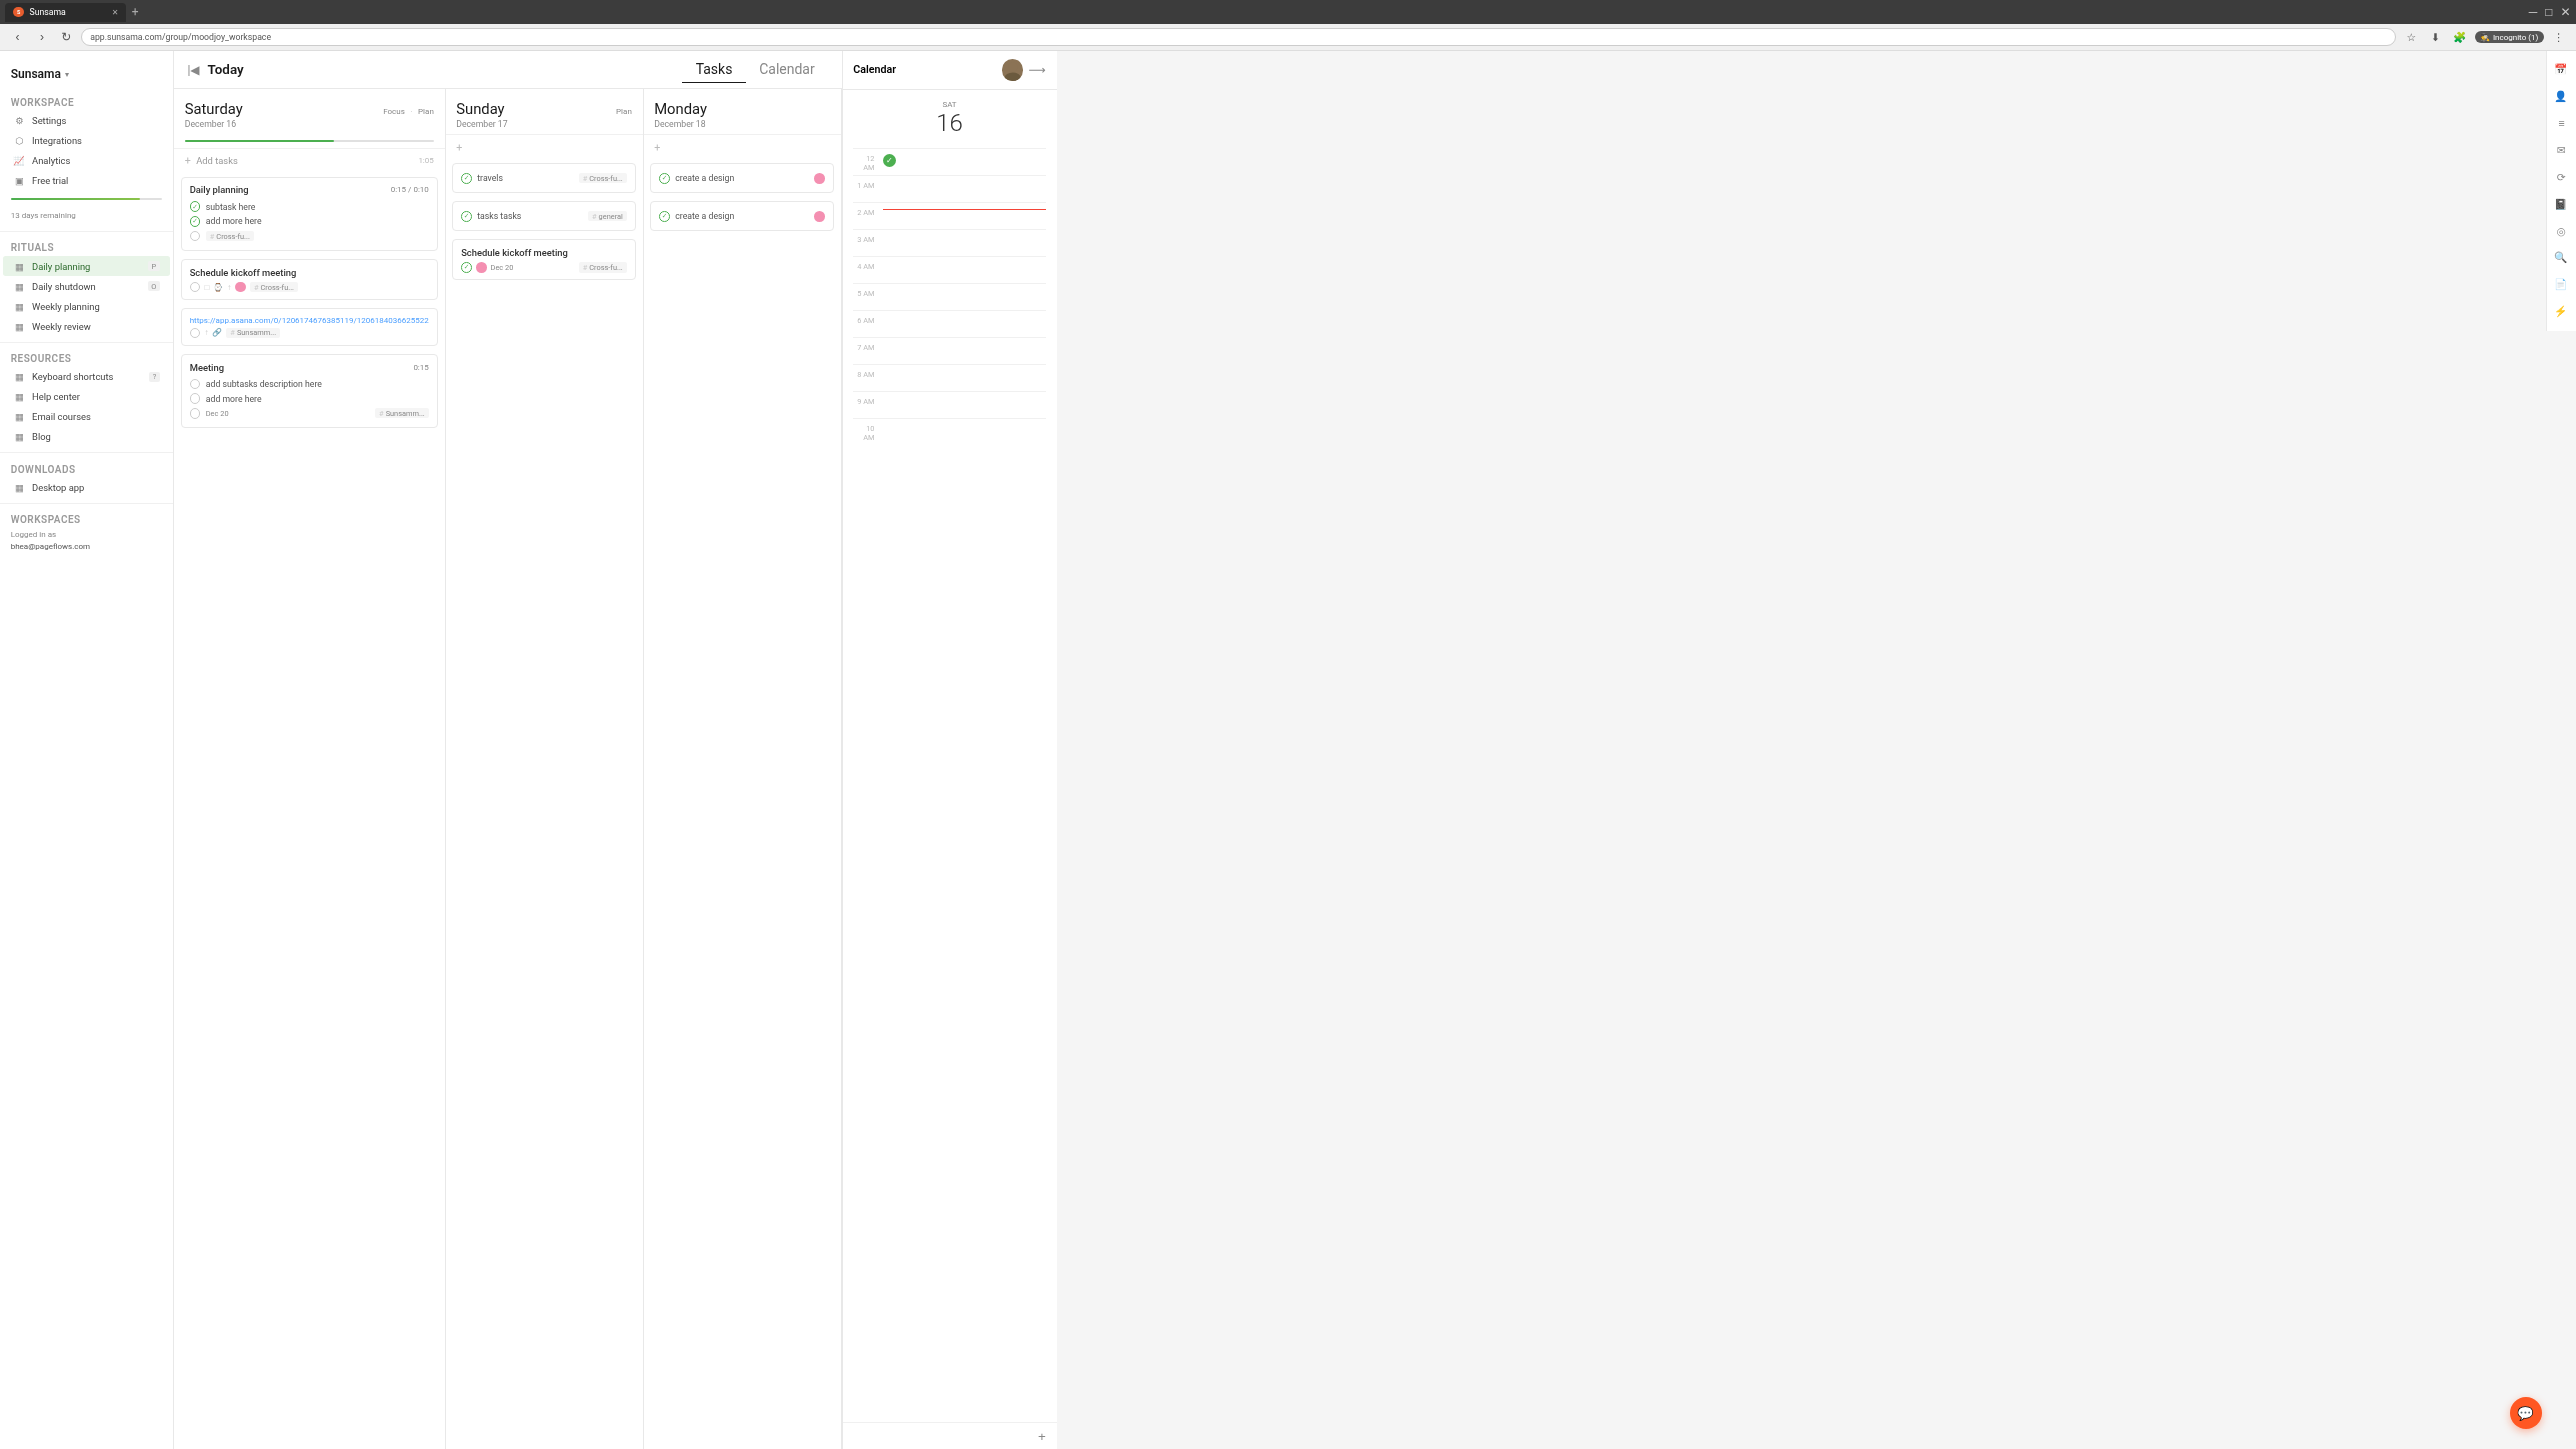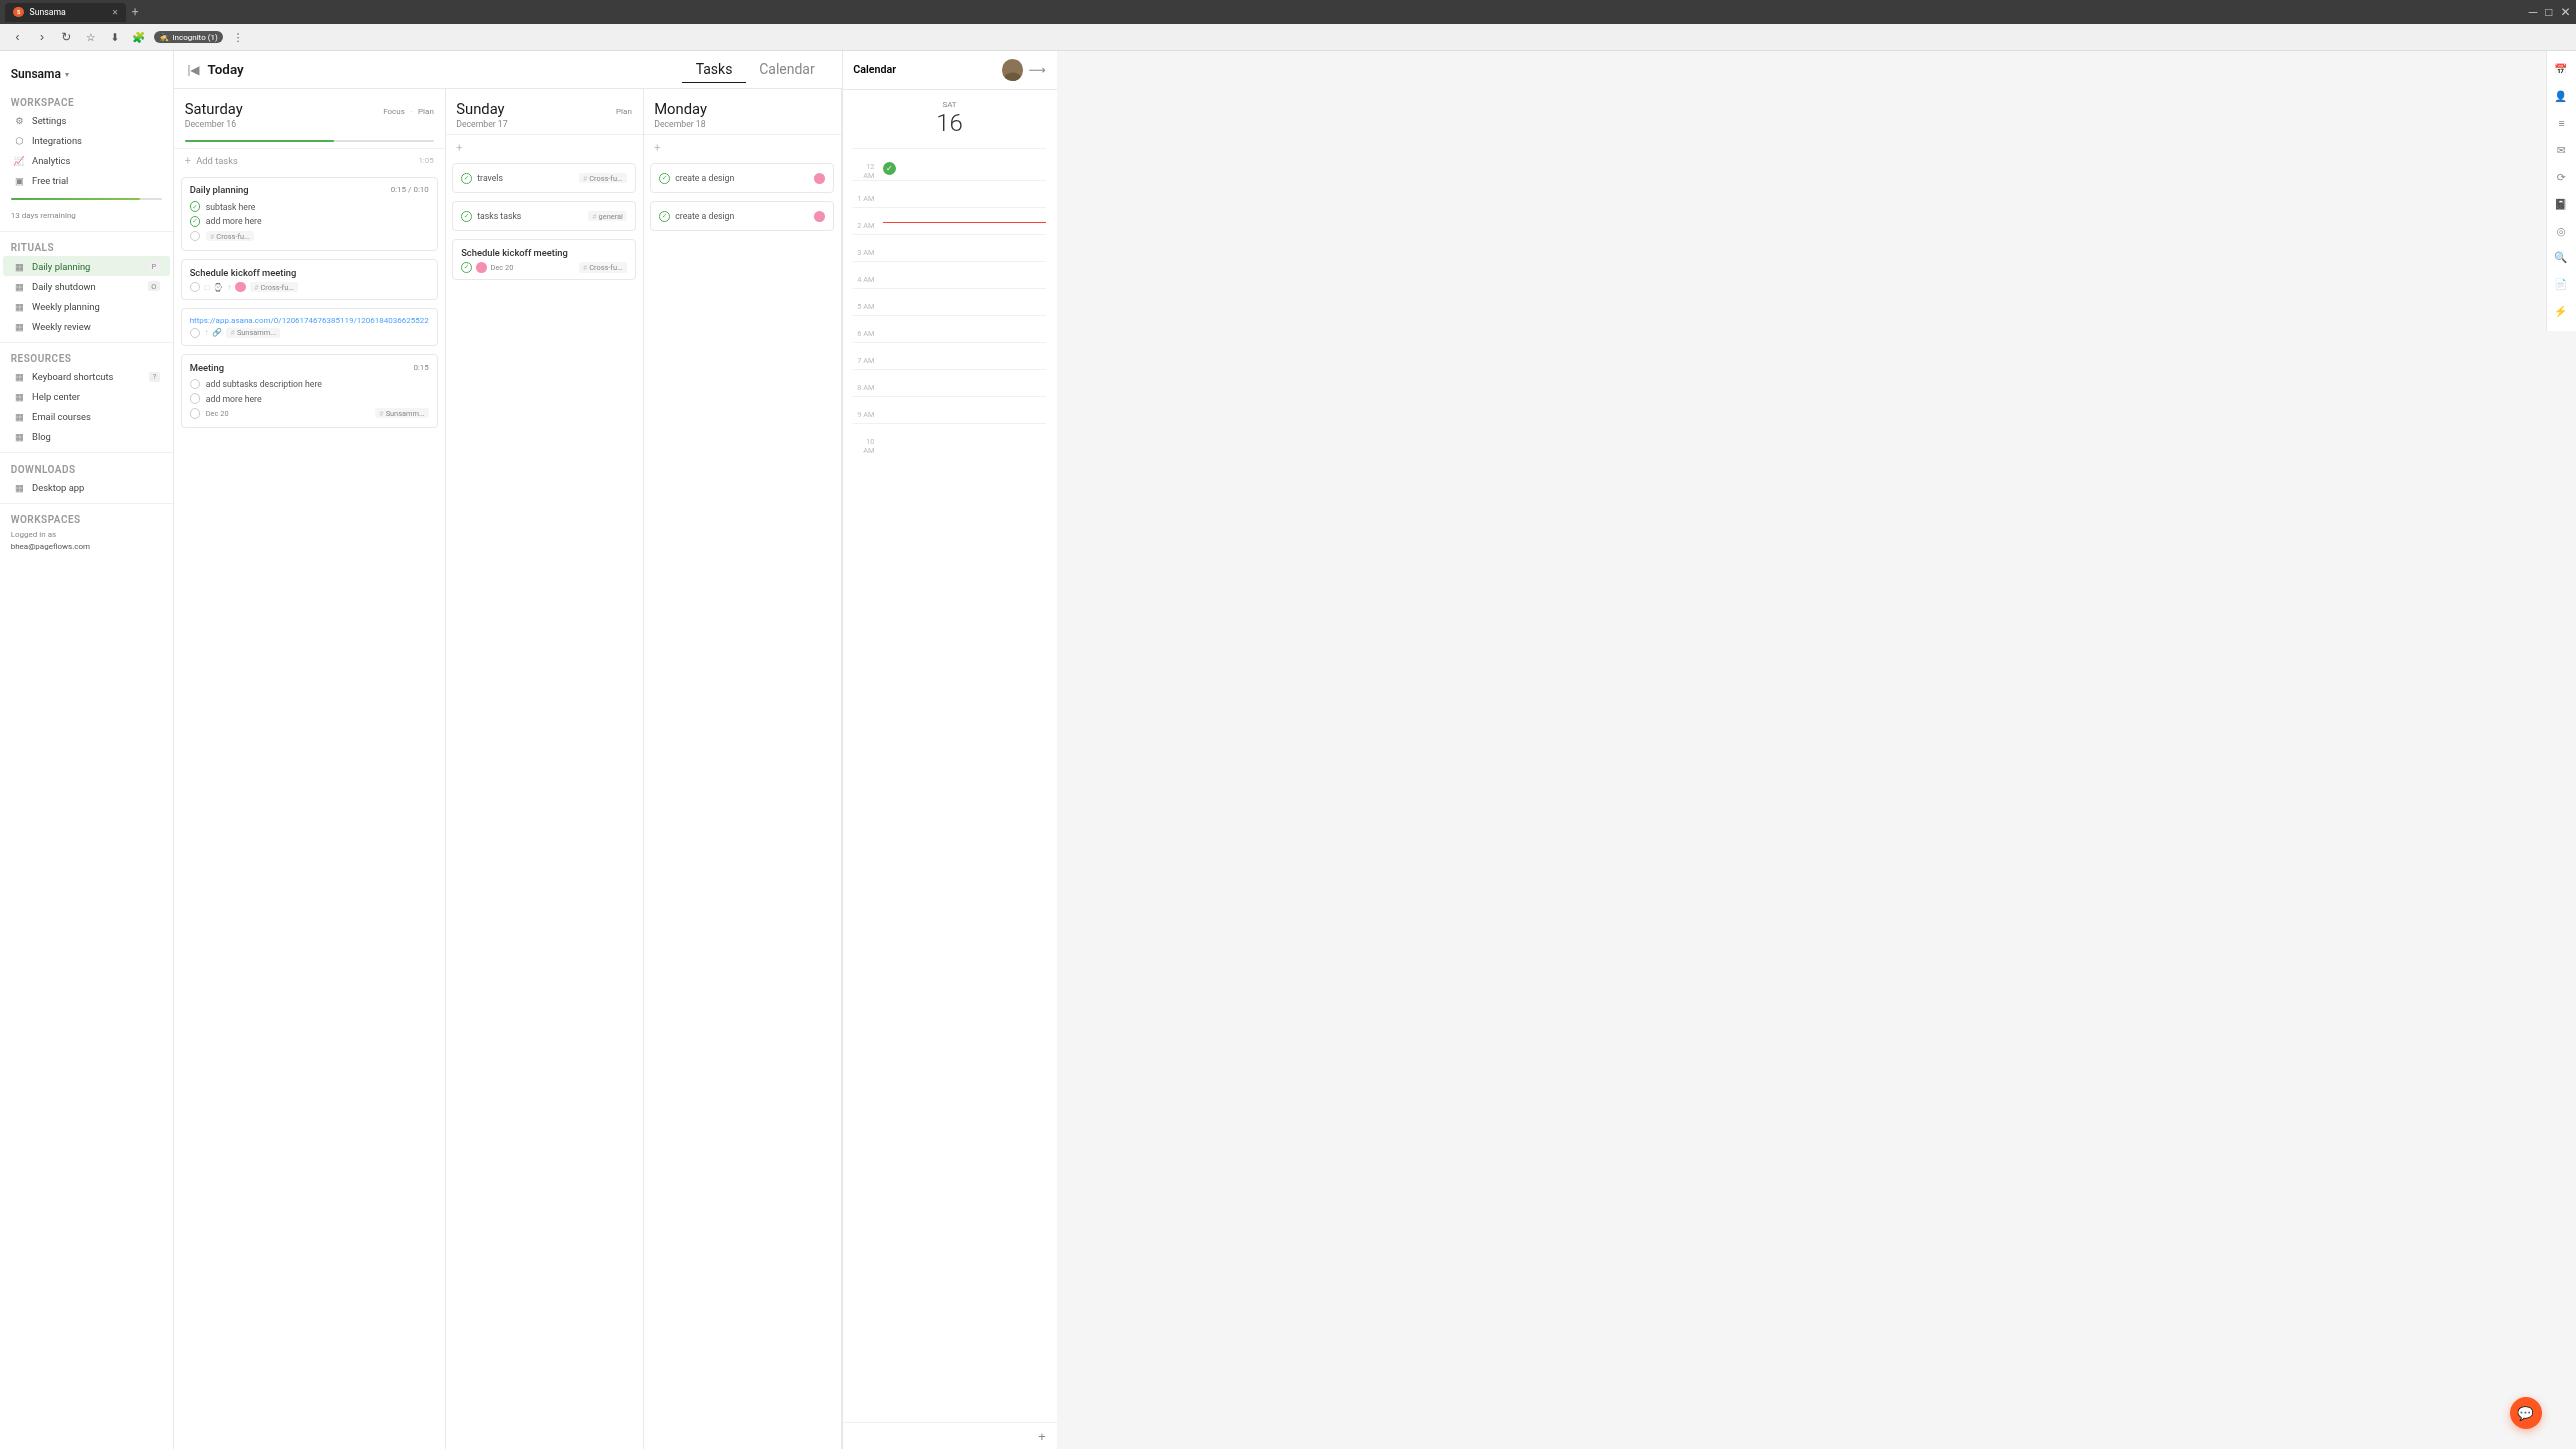--- a/index.html
+++ b/index.html
@@ -84,21 +84,21 @@
     .right-panel-header { padding: 8px 10.7px; display: flex; align-items: center; gap: 5.4px; border-bottom: 0.7px solid #e8e8e8; }
     .right-panel-title { font-size: 10.7px; font-weight: 600; flex: 1; }
     .right-panel-avatar { width: 21.5px; height: 21.5px; border-radius: 50%; background: #8B7355; display: flex; align-items: center; justify-content: center; overflow: hidden; }
     .right-panel-action { font-size: 12px; color: #888; cursor: pointer; }
 
     
     .cal-date-header { padding: 10.7px; text-align: center; }
     .cal-day-of-week { font-size: 8px; color: #888; text-transform: uppercase; }
     .cal-day-num { font-size: 24px; font-weight: 300; color: #333; }
     .cal-time-grid { flex: 1; overflow-y: auto; padding: 0 10.7px; }
-    .cal-time-row { display: flex; gap: 5.4px; align-items: flex-start; min-height: 27px; border-top: 0.7px solid #f0f0f0; padding-top: 13px; }
+    .cal-time-row { display: flex; gap: 5.4px; align-items: flex-start; min-height: 27px; border-top: 0.7px solid #f0f0f0; padding-top: 5px; }
     .cal-time-label { font-size: 7.4px; color: #bbb; width: 24px; flex-shrink: 0; text-align: right; padding-right: 2.7px; }
     .cal-time-content { flex: 1; }
     .cal-check-mark { width: 13.4px; height: 13.4px; background: #4caf50; border-radius: 50%; display: flex; align-items: center; justify-content: center; color: white; font-size: 8px; }
     .cal-red-line { height: 0.7px; background: #f44336; width: 100%; margin-top: 1.3px; }
     .side-icon { width: 21.5px; height: 21.5px; display: flex; align-items: center; justify-content: center; color: #888; cursor: pointer; border-radius: 2.7px; font-size: 10.7px; }
 
     
     .fab { position: fixed; bottom: 20px; right: 34px; width: 32px; height: 32px; background: #ff5722; border-radius: 50%; display: flex; align-items: center; justify-content: center; color: white; font-size: 13.4px; cursor: pointer; box-shadow: 0 2.7px 8px rgba(255,87,34,0.4); }
   </style>
 </head>
@@ -115,20 +115,23 @@
     <div style="margin-left:auto;display:flex;gap:8px;color:#ccc;font-size:12px;">
       <span>─</span>
       <span>□</span>
       <span>✕</span>
     </div>
   </div>
   <div class="browser-controls">
     <button class="browser-nav-btn">‹</button>
     <button class="browser-nav-btn">›</button>
     <button class="browser-nav-btn">↻</button>
+    <div class="browser-url-bar">
+      <span>app.sunsama.com/group/moodjoy_workspace</span>
+    </div>
     <button class="browser-action-btn">☆</button>
     <button class="browser-action-btn">⬇</button>
     <button class="browser-action-btn">🧩</button>
     <div class="incognito-badge">
       🕵 <span>Incognito (1)</span>
     </div>
     <button class="browser-action-btn">⋮</button>
   </div>
 </div>
 

